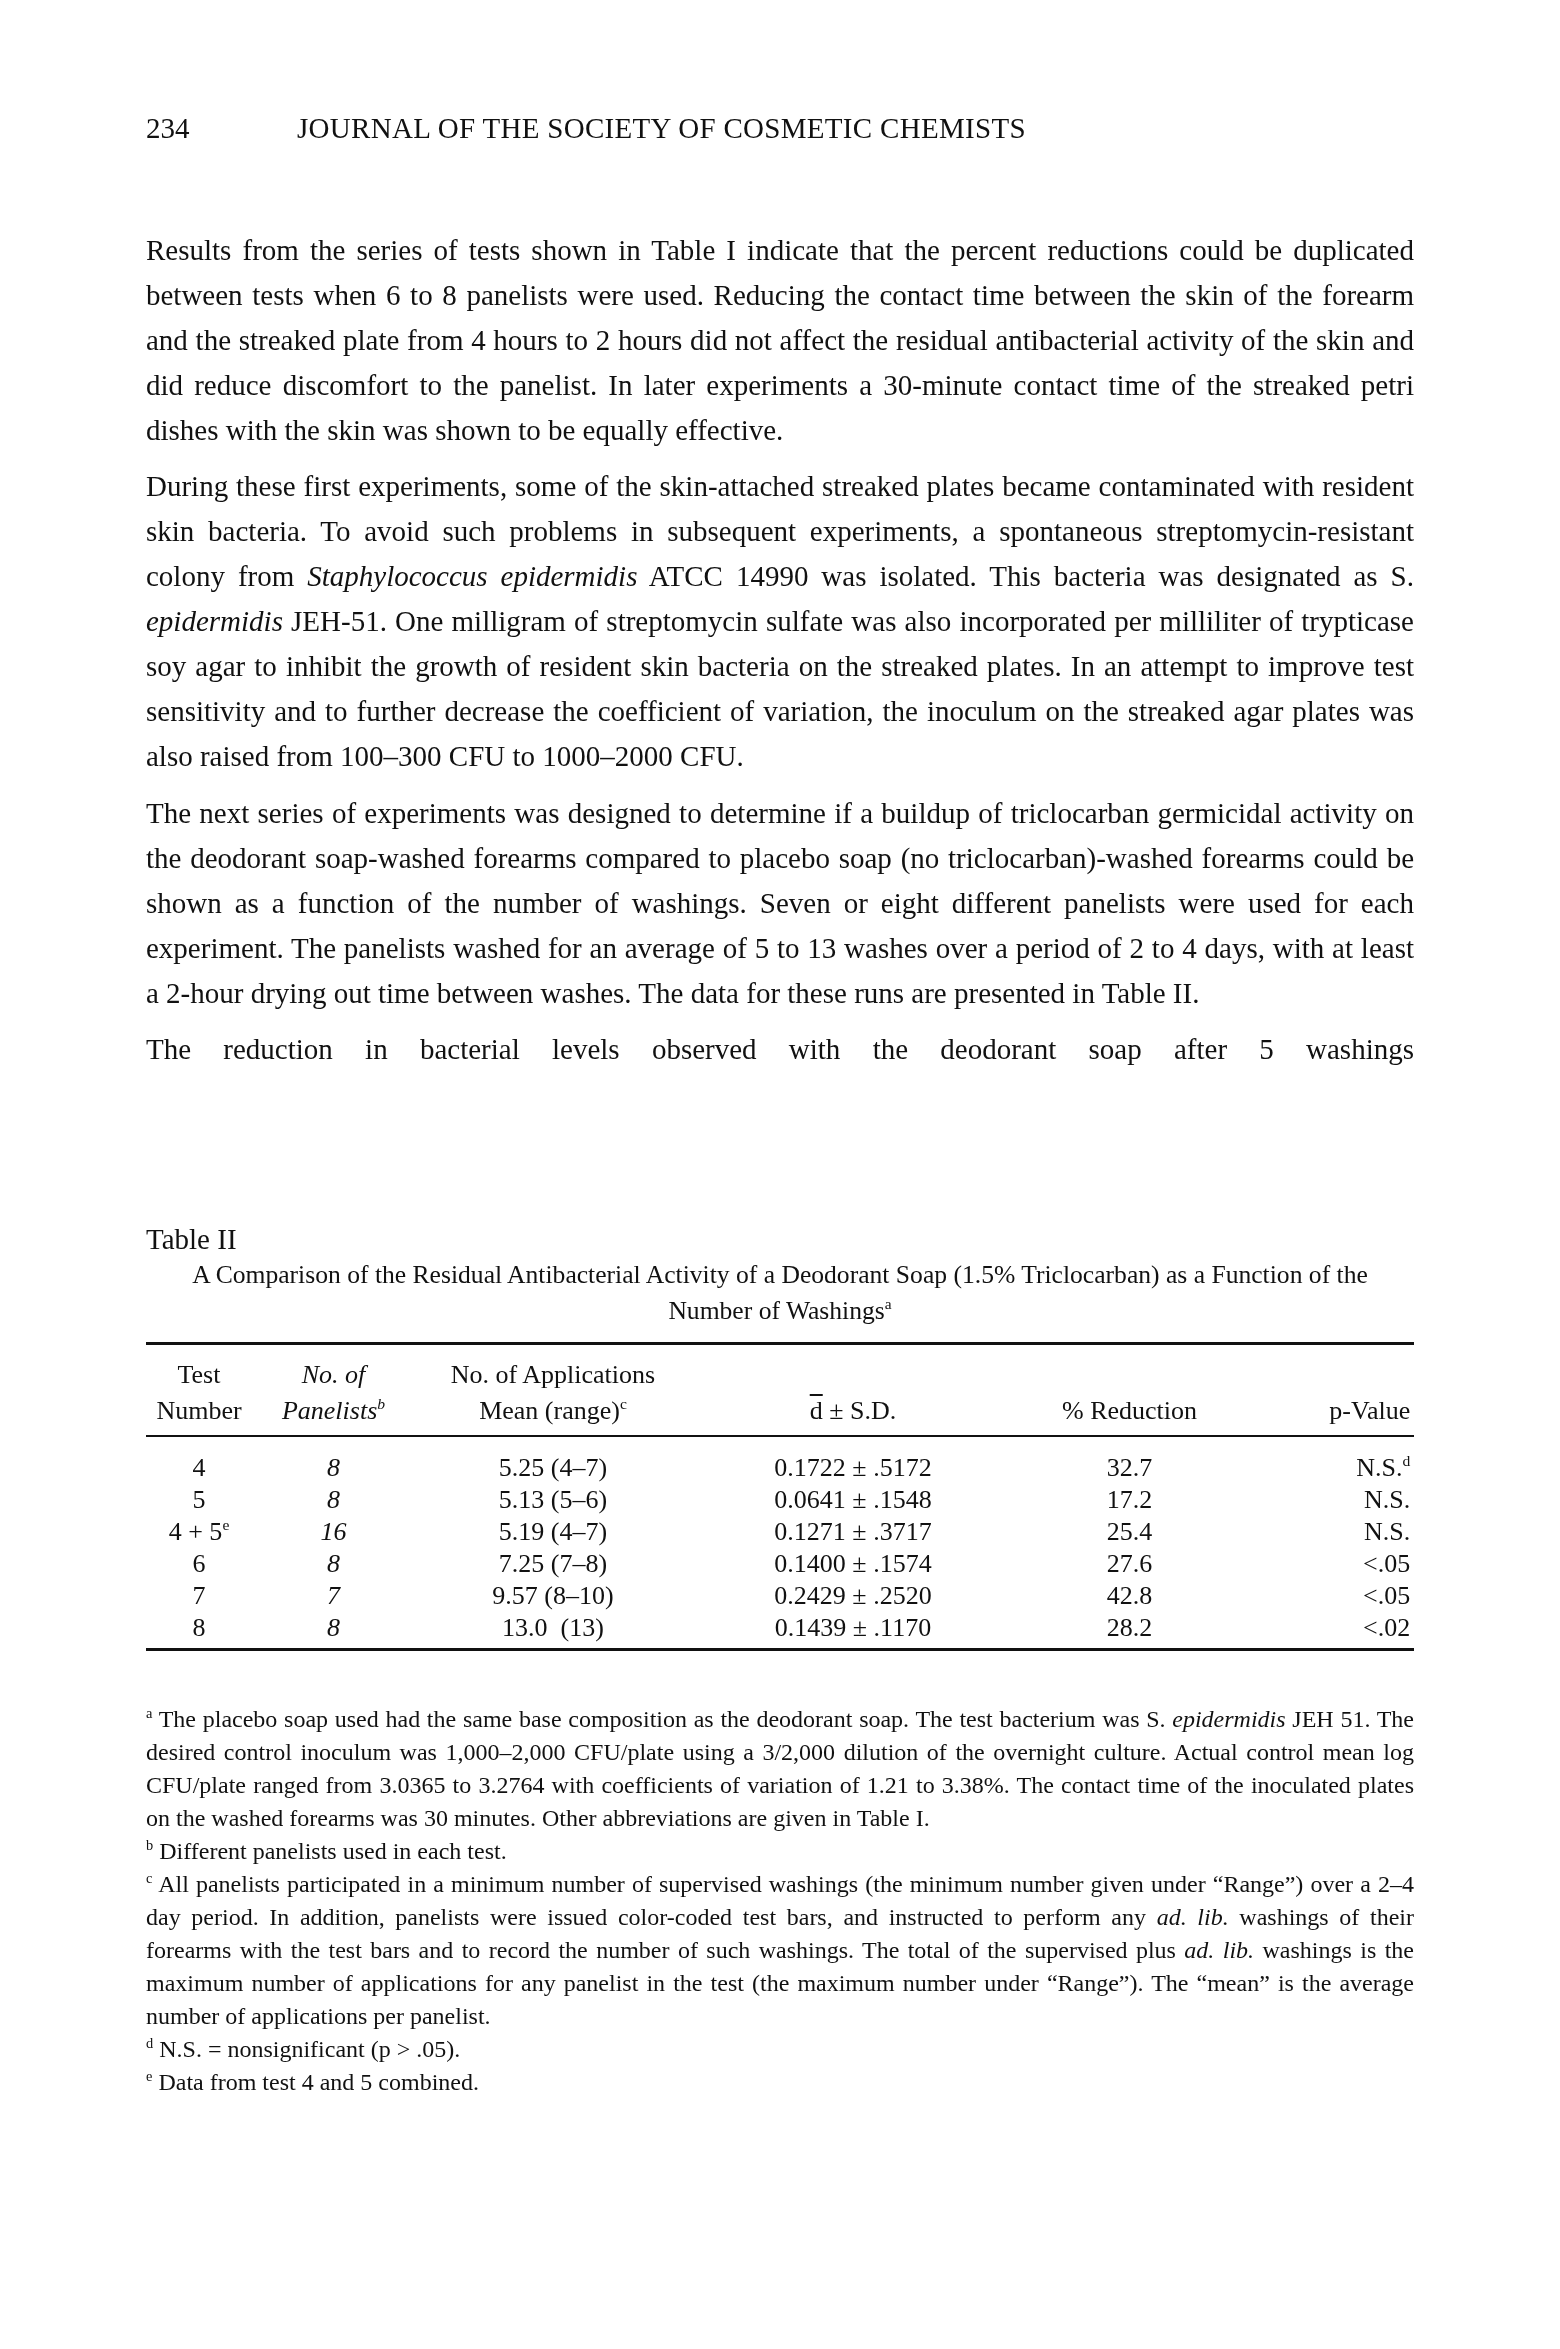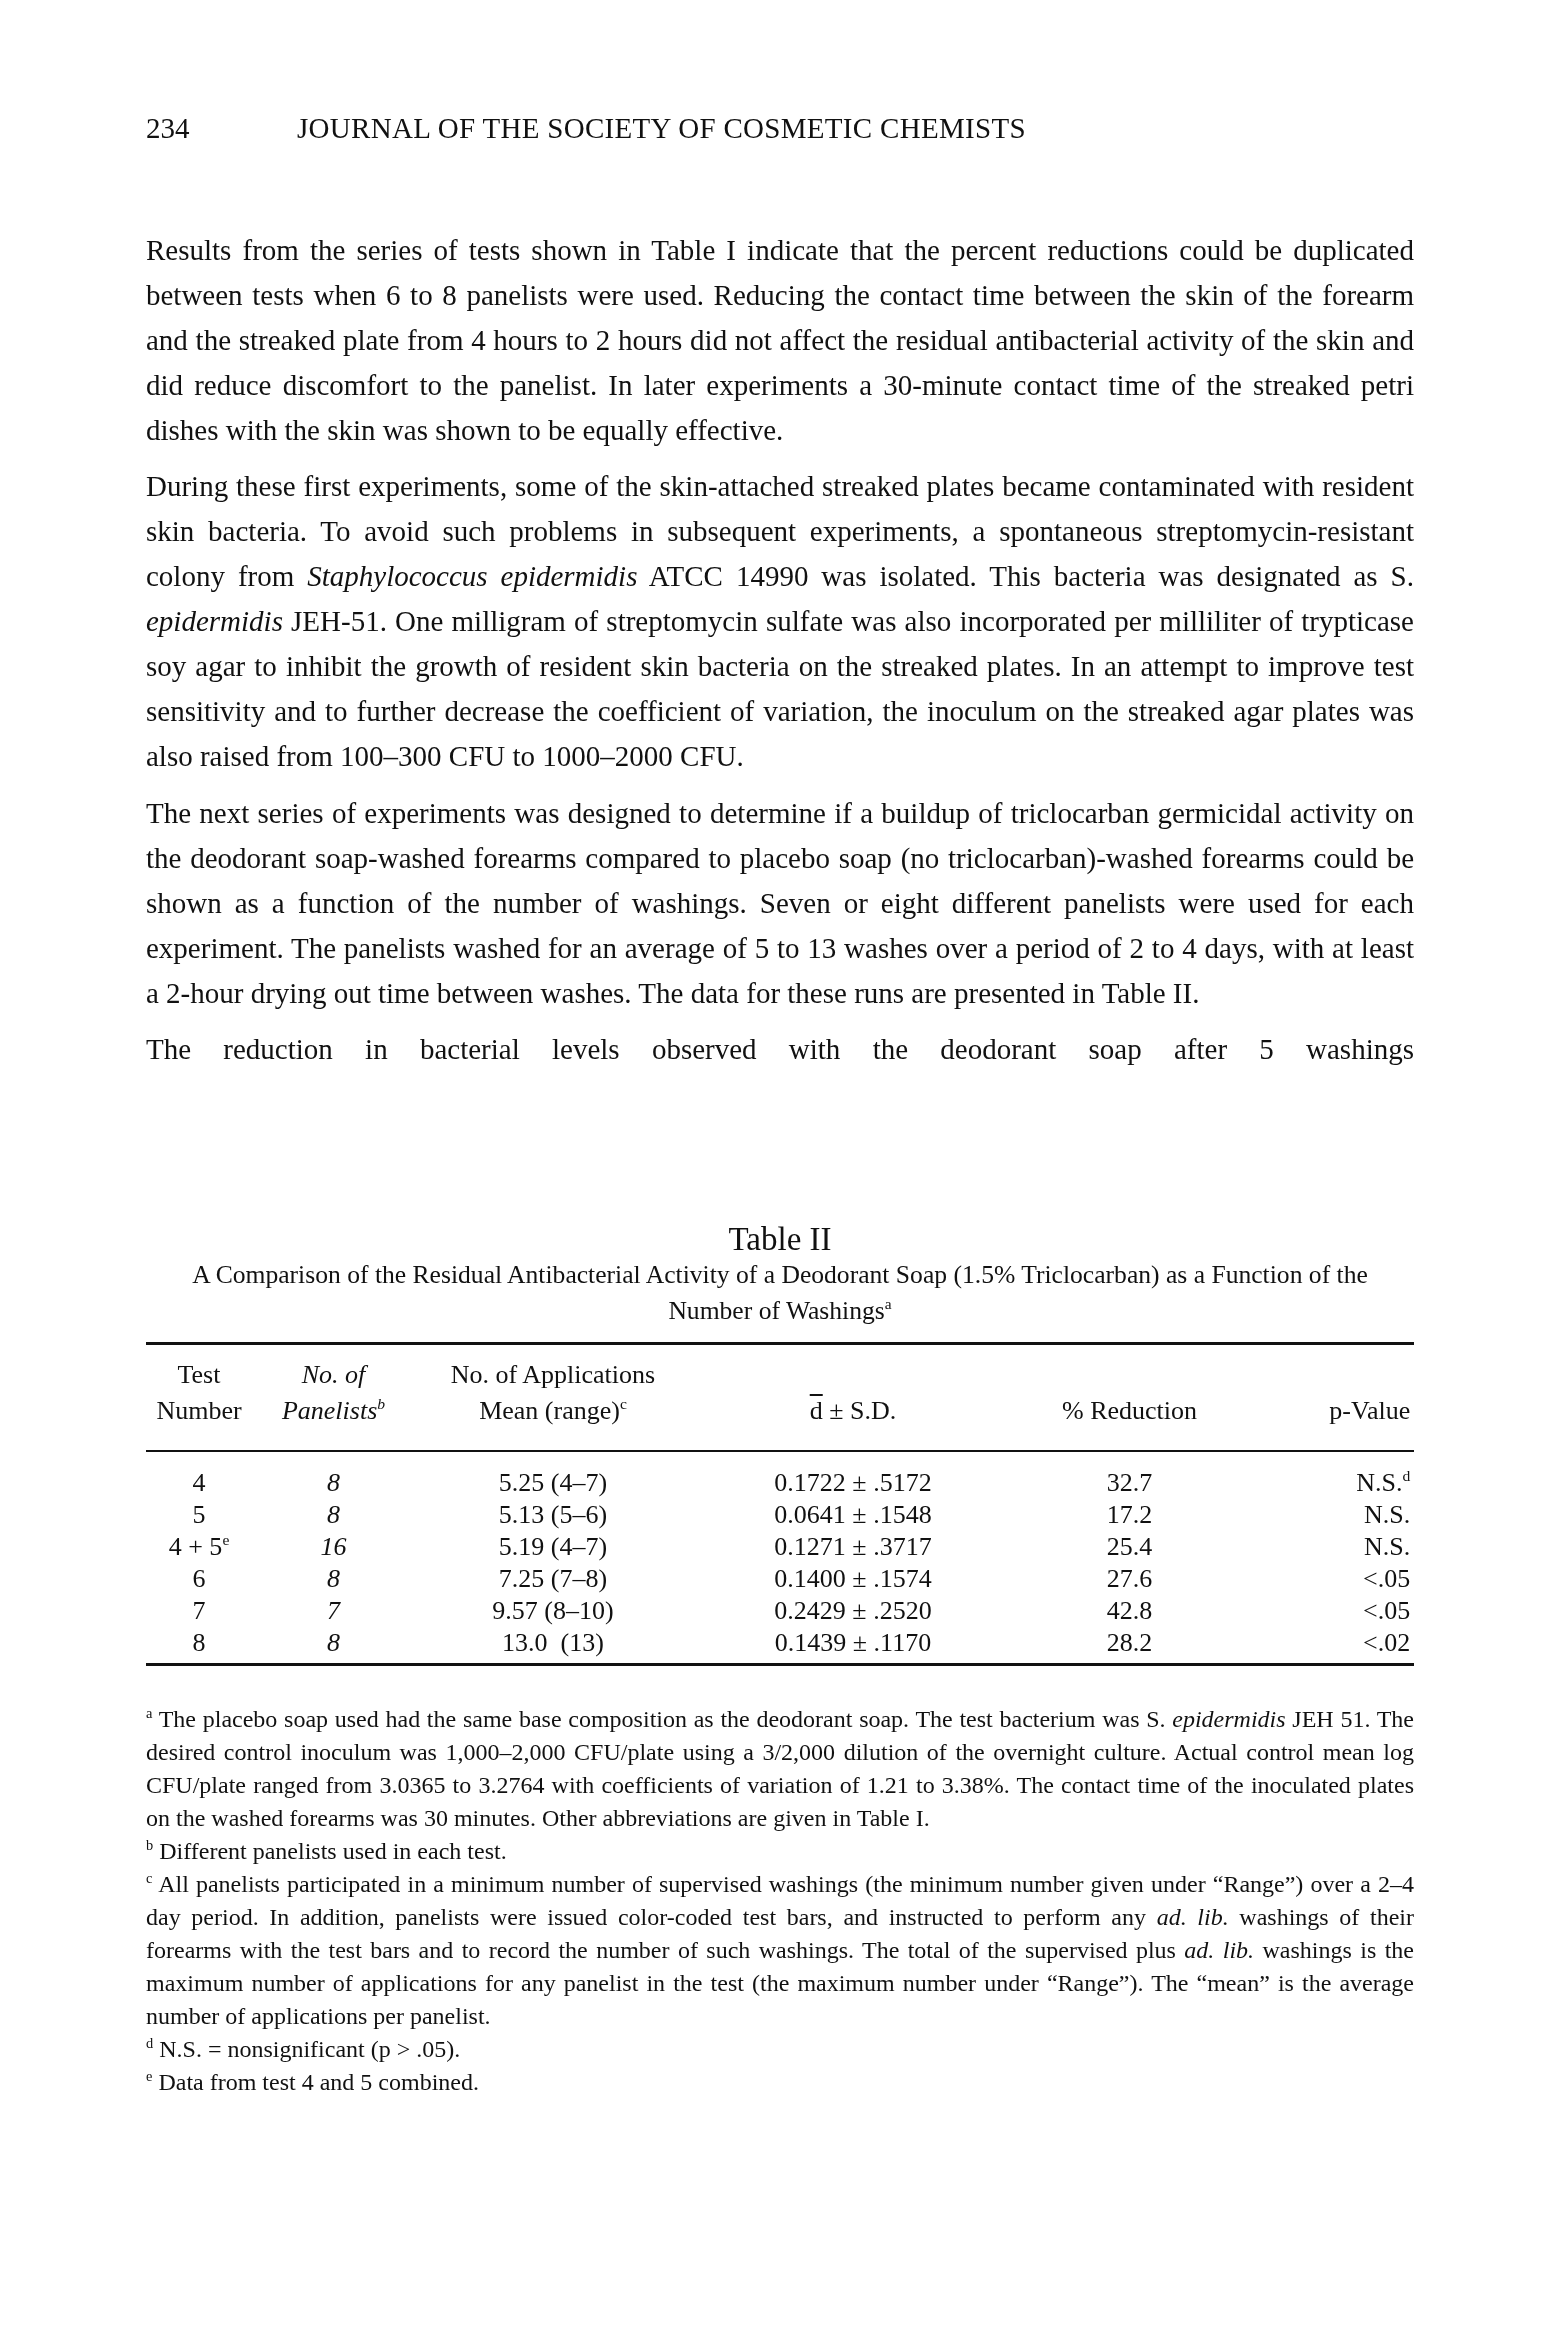--- a/index.html
+++ b/index.html
@@ -7,25 +7,25 @@
          font-family: "Liberation Serif", "DejaVu Serif", serif; color: #111; }
   .col { position: absolute; left: 146px; width: 1268px; }
   .running-head { top: 112px; font-size: 29px; display: flex; }
   .running-head .pg { width: 151px; }
   .running-head .jt { letter-spacing: 0.3px; }
   .body-text { top: 228px; font-size: 29px; line-height: 45px; }
   .body-text p { margin: 0 0 11.4px 0; text-align: justify; text-align-last: auto; }
   .body-text p.last-frag { text-align-last: justify; }
   i { font-style: italic; }
   .table-block { top: 1221px; }
-  .tcap-title { text-align: center; font-size: 33px; line-height: 36px; }
+  .tcap-title { text-align: left; font-size: 29px; line-height: 36px; }
   .tcap-desc { text-align: center; font-size: 25.6px; line-height: 36px; padding: 0 19px; }
   table { width: 100%; border-collapse: collapse; font-size: 26px; margin-top: 13.2px; }
   thead tr.h1 th { border-top: 3.8px solid #111; padding-top: 13.2px; }
-  thead tr.h2 th { border-bottom: 2.8px solid #111; padding-bottom: 22px; }
+  thead tr.h2 th { border-bottom: 2.8px solid #111; padding-bottom: 7px; }
   th { font-weight: normal; line-height: 34px; vertical-align: bottom; }
   tbody td { line-height: 32px; padding: 0; }
   tbody tr:first-child td { padding-top: 15px; }
   tbody tr:last-child td { border-bottom: 3.8px solid #111; padding-bottom: 3.8px; }
   .c1 { width: 104px; text-align: center; }
   .c2 { width: 161px; text-align: center; font-style: italic; }
   .c3 { width: 274px; text-align: center; }
   .c4 { width: 322px; text-align: center; }
   .c5 { width: 227px; text-align: center; }
   .c6 { text-align: right; padding-right: 3.8px; }

